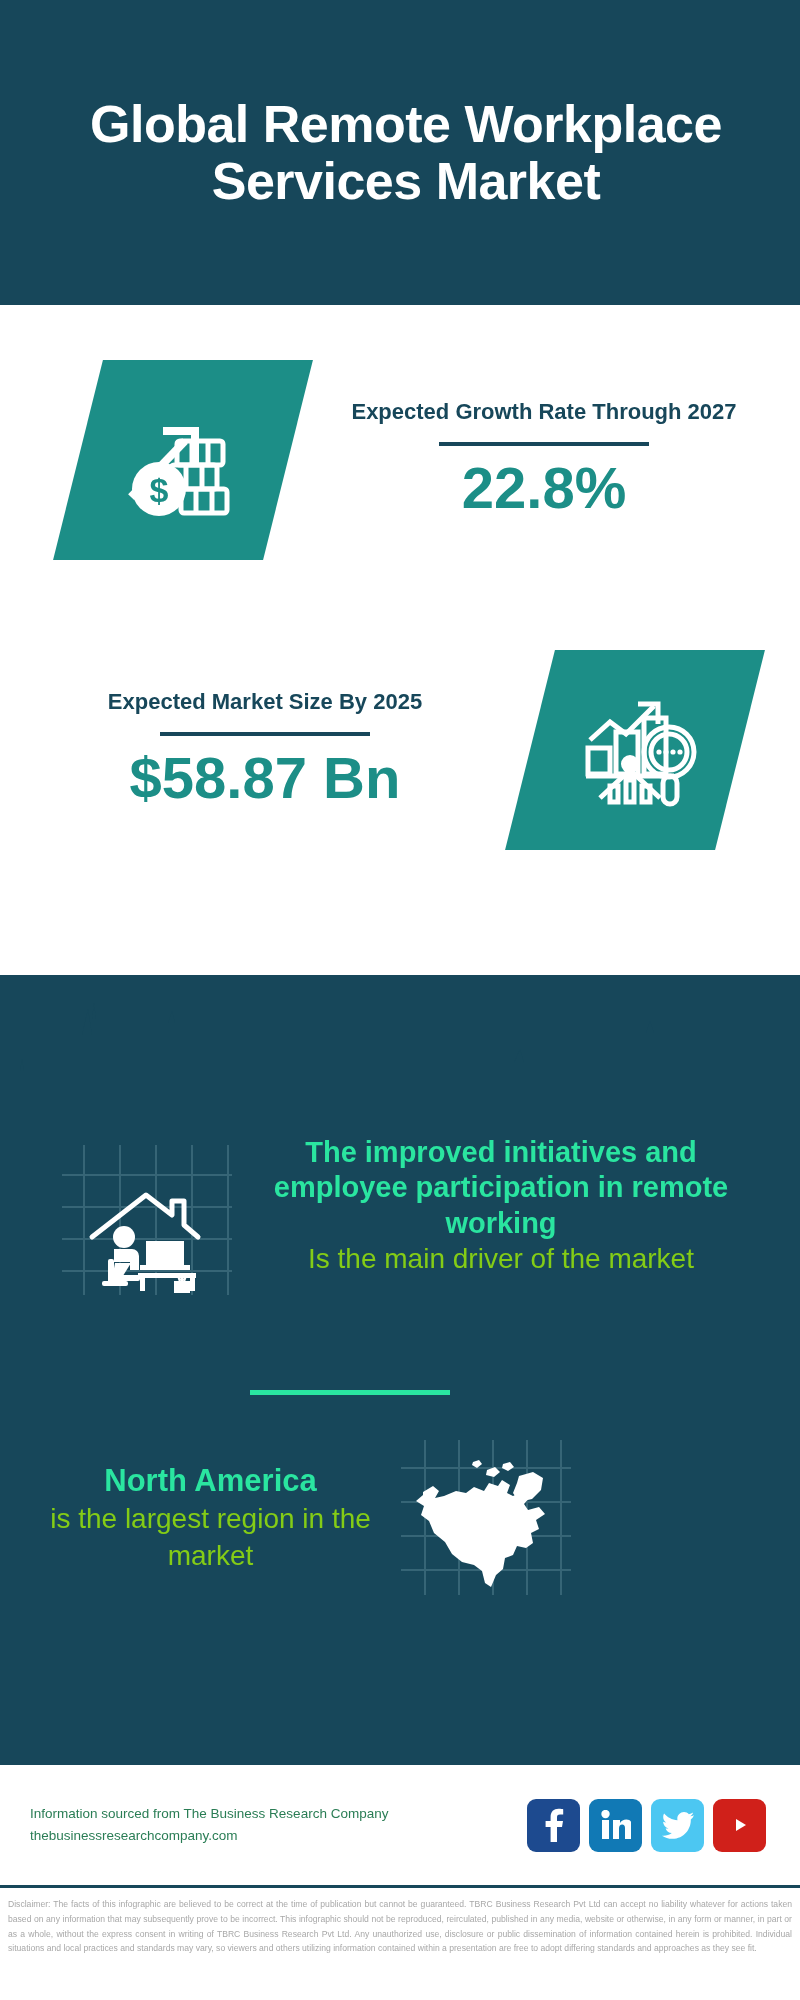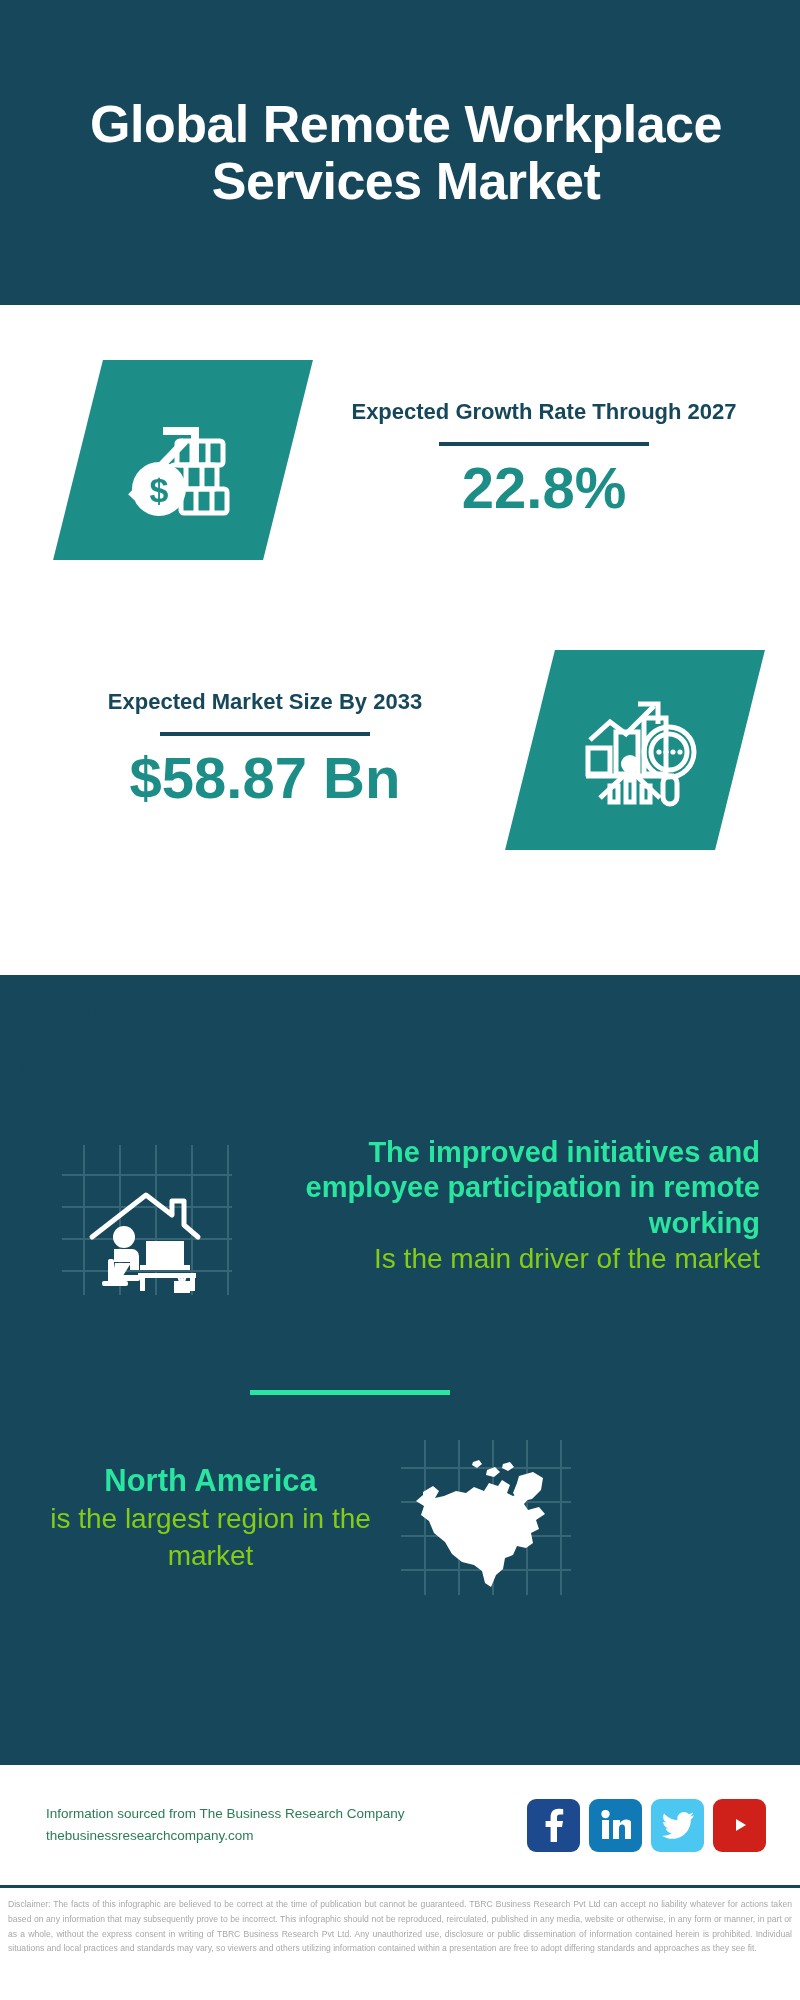--- a/index.html
+++ b/index.html
@@ -125,21 +125,21 @@
     width: 170px;
     height: 150px;
     flex: 0 0 auto;
     margin-left: 36px;
     margin-top: 10px;
   }
   .grid-icon-box svg { display: block; }
 
   .driver-text {
     flex: 1 1 auto;
-    text-align: right;
+    text-align: center;
     padding-left: 10px;
     padding-right: 14px;
   }
   .accent-line {
     color: #2ae5a0;
     font-size: 29px;
     font-weight: bold;
     line-height: 1.22;
   }
   .plain-line {
@@ -188,21 +188,21 @@
   .footer {
     position: absolute;
     left: 0; top: 1765px;
     width: 800px;
     height: 120px;
     background: #ffffff;
     display: flex;
     align-items: center;
     padding: 0 30px;
   }
-  .footer-text { flex: 1 1 auto; margin-left: 16px; }
+  .footer-text { flex: 1 1 auto; }
   .footer-line {
     color: #2a7d55;
     font-size: 13.5px;
     line-height: 1.65;
   }
   .socials {
     display: flex;
     gap: 9px;
     flex: 0 0 auto;
     padding-right: 4px;
@@ -269,21 +269,21 @@
       </div>
       <div class="stat-text">
         <div class="stat-label">Expected Growth Rate Through 2027</div>
         <div class="stat-rule"></div>
         <div class="stat-value">22.8%</div>
       </div>
     </div>
 
     <div class="stat-row row-size">
       <div class="stat-text">
-        <div class="stat-label">Expected Market Size By 2033</div>
+        <div class="stat-label">Expected Market Size By 2025</div>
         <div class="stat-rule"></div>
         <div class="stat-value">$58.87 Bn</div>
       </div>
       <div class="para-icon icon-gap-right">
         <svg width="130" height="120" viewBox="0 0 130 120" fill="none">
           <g stroke="#fff" stroke-width="5" fill="none">
             <path d="M20 50 L40 32 L56 44 L84 16"></path>
             <path d="M68 14 H88 V34"></path>
             <rect x="18" y="58" width="22" height="26"></rect>
             <rect x="46" y="42" width="22" height="42"></rect>

